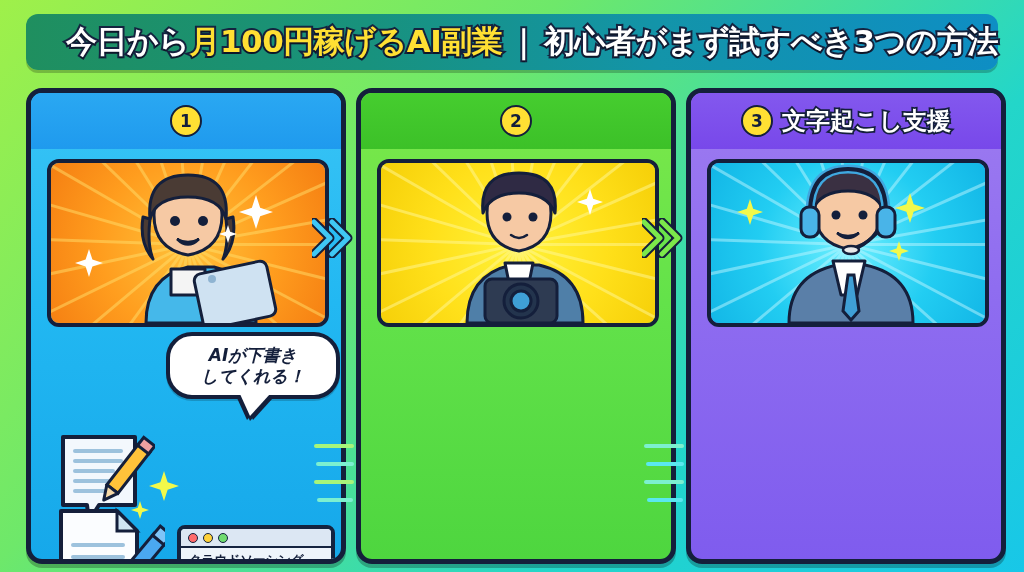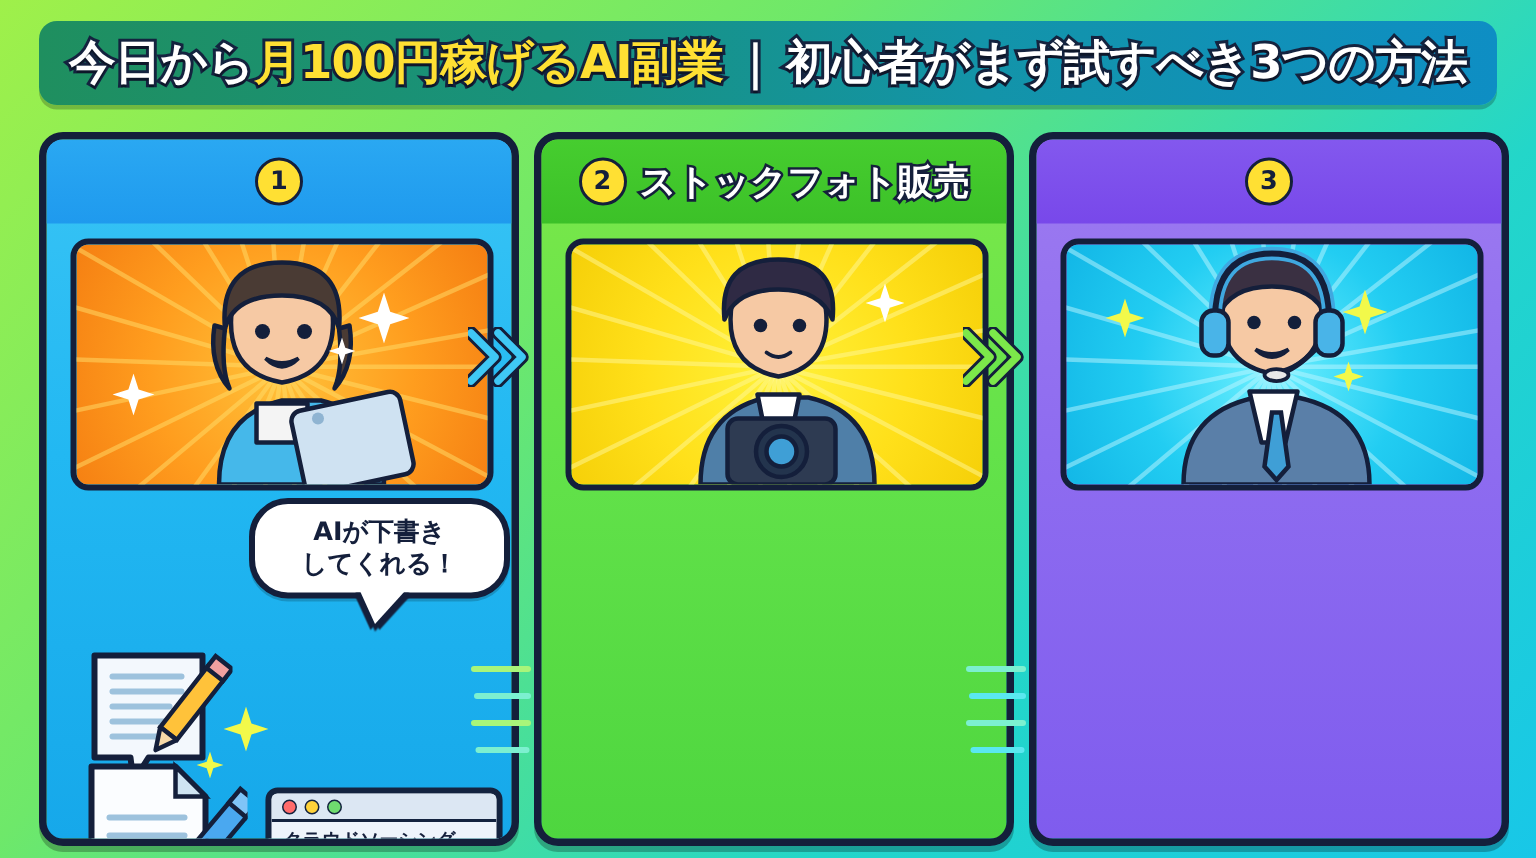--- a/index.html
+++ b/index.html
@@ -9,21 +9,21 @@
     background:linear-gradient(135deg,#9ff04a 0%,#6ee86a 35%,#23d6c9 70%,#18c7e8 100%);
   }
   .stage{position:relative;width:1024px;height:572px;}
 
   
   .banner{
     position:absolute;left:26px;top:14px;width:972px;height:56px;
     border-radius:12px;
     background:linear-gradient(90deg,#1f8f5f 0%,#18927d 35%,#1394a9 65%,#0e8ec4 100%);
     box-shadow:0 3px 0 rgba(0,0,0,.22);
-    display:flex;align-items:center;justify-content:center;
+    display:flex;align-items:center;justify-content:flex-end;
   }
   .banner-text{
     font-size:31px;font-weight:bold;letter-spacing:-0.5px;white-space:nowrap;
     color:#ffffff;
     -webkit-text-stroke:4px #14233f;
     paint-order:stroke fill;
     text-shadow:0 2px 0 rgba(0,0,0,.35);
   }
   .banner-text .hl{color:#ffe033;}
   .banner-text .sep{color:#ffffff;padding:0 6px;}
@@ -85,21 +85,21 @@
     padding:9px 13px;text-align:center;line-height:1.22;
     font-size:17px;font-weight:bold;color:#141f3b;white-space:pre-line;
     box-shadow:0 2px 0 rgba(0,0,0,.18);
   }
   .bubble:after{
     content:"";position:absolute;left:42%;bottom:-21px;
     width:0;height:0;border-left:10px solid transparent;border-right:20px solid transparent;
     border-top:22px solid #ffffff;
     filter:drop-shadow(0 3px 0 #141f3b) drop-shadow(-3px 1px 0 #141f3b) drop-shadow(3px 1px 0 #141f3b);
   }
-  .b1{left:166px;top:332px;width:140px;}
+  .b1{left:166px;top:332px;width:140px;font-style:italic;}
   .b2{left:524px;top:332px;width:130px;}
   .b3{left:840px;top:328px;width:148px;}
 
   
   .chev{position:absolute;top:218px;width:42px;height:40px;}
   .chev.c1{left:312px;}
   .chev.c2{left:642px;}
 
   
   .flow{position:absolute;}
@@ -246,21 +246,20 @@
         <div class="dot" style="background:#6fdc6f"></div>
       </div>
       <div class="browser-title">クラウドソーシング</div>
 
     </div>
   </div>
 
   <div class="panel p2">
     <div class="phead">
       <div class="num-badge">2</div>
-      <div class="phead-label">ストックフォト販売</div>
     </div>
 
     <div class="hero h2">
       <div class="hero-bg"></div>
       <div class="burst">
         <i style="transform:rotate(0deg)"></i>
           <i style="transform:rotate(14deg)"></i>
         <i style="transform:rotate(28deg)"></i>
           <i style="transform:rotate(42deg)"></i>
         <i style="transform:rotate(56deg)"></i>
@@ -307,20 +306,21 @@
             <path d="M14 0 l3.4 10.6 L28 14 l-10.6 3.4 L14 28 l-3.4-10.6 L0 14 l10.6-3.4z" fill="#fff"></path>
           </svg>
       </div>
     </div>
 
   </div>
 
   <div class="panel p3">
     <div class="phead">
       <div class="num-badge">3</div>
+      <div class="phead-label">文字起こし支援</div>
     </div>
 
     <div class="hero h3">
       <div class="hero-bg"></div>
       <div class="burst">
         <i style="transform:rotate(0deg)"></i>
           <i style="transform:rotate(14deg)"></i>
         <i style="transform:rotate(28deg)"></i>
           <i style="transform:rotate(42deg)"></i>
         <i style="transform:rotate(56deg)"></i>

